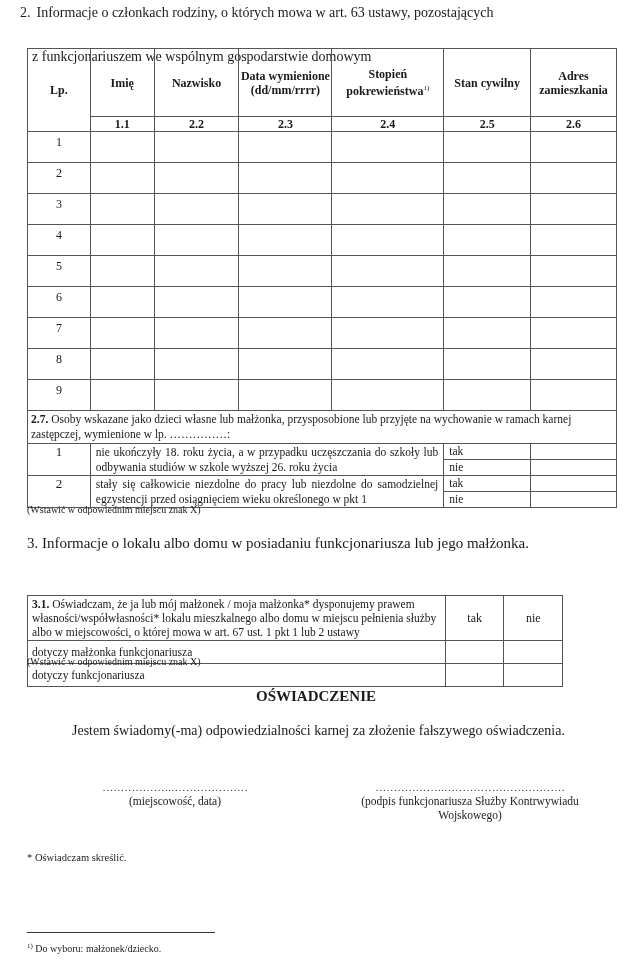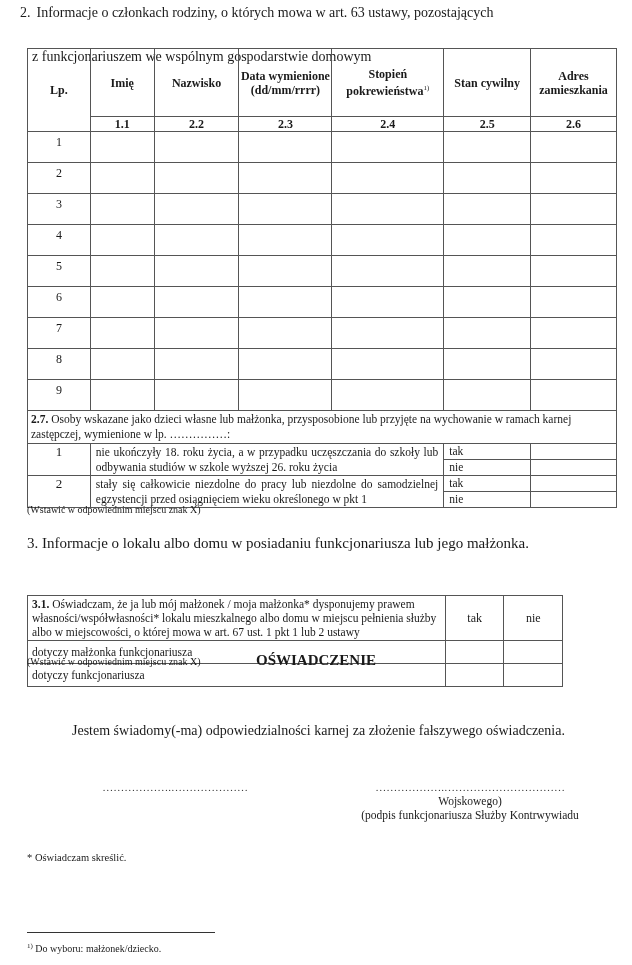--- a/index.html
+++ b/index.html
@@ -20,21 +20,21 @@
   .t1 td.cell { height:27px; }
   .t1 .s27 td { font-size:11.5px; line-height:15px; padding:1px 3px; }
   .t1 .kid td { font-size:11.5px; line-height:15px; }
   .t1 .kid td.kn { text-align:center; vertical-align:top; font-size:13px; }
   .t1 .kid td.kt { padding:0 5px; text-align:justify;margin-top:11px; }
   .t1 .kid td.yn { padding:0 5px; height:14px; }
   .note { font-size:10px; line-height:12px; }
   .t3 { left:27px; top:555px; width:536px;margin-top:40px; }
   .t3 td { font-size:11.5px; line-height:14px; padding:1px 4px; }
   .t3 td.c { text-align:center; vertical-align:middle; font-size:12px; }
-  .heading { left:0; width:632px; top:652px; text-align:center; font-weight:bold; font-size:15px; }
+  .heading { left:0; width:632px; top:688px; text-align:center; font-weight:bold; font-size:15px; }
   .decl { left:72px; top:723px; font-size:14px; }
   .sig { font-size:11.5px; text-align:center; line-height:14px; }
   .dots { letter-spacing:0px; font-size:11px; color:#333; }
   .fn-line { left:27px; top:932px; width:188px; border-top:1px solid #333; height:0; }
 </style>
 </head>
 <body>
 
 <div class="abs sec-title sec2">
   <div><span class="num">2.</span> <span>Informacje o członkach rodziny, o których mowa w art. 63 ustawy, pozostających</span></div>
@@ -209,23 +209,24 @@
 </tbody>
   </table>
 
 <div class="abs note" style="left:27px;top:656px">(Wstawić w odpowiednim miejscu znak X)</div>
 
 <div class="abs heading">OŚWIADCZENIE</div>
 <div class="abs decl">Jestem świadomy(-ma) odpowiedzialności karnej za złożenie fałszywego oświadczenia.</div>
 
 <div class="abs sig" style="left:70px;top:780px;width:210px">
   <div class="dots">……………….…………………</div>
+  <div>(miejscowość, data)</div>
 </div>
 
 <div class="abs sig" style="left:340px;top:780px;width:260px">
   <div class="dots">……………….……………………………</div>
+  <div>(podpis funkcjonariusza Służby Kontrwywiadu</div>
   <div>Wojskowego)</div>
-  <div>(podpis funkcjonariusza Służby Kontrwywiadu</div>
 </div>
 
 <div class="abs note" style="left:27px;top:852px;font-size:10.5px">* Oświadczam skreślić.</div>
 <div class="abs fn-line"></div>
 <div class="abs note" style="left:27px;top:940px"><sup style="font-size:7px">1)</sup> <span>Do wyboru: małżonek/dziecko.</span></div>
 
 </body></html>

